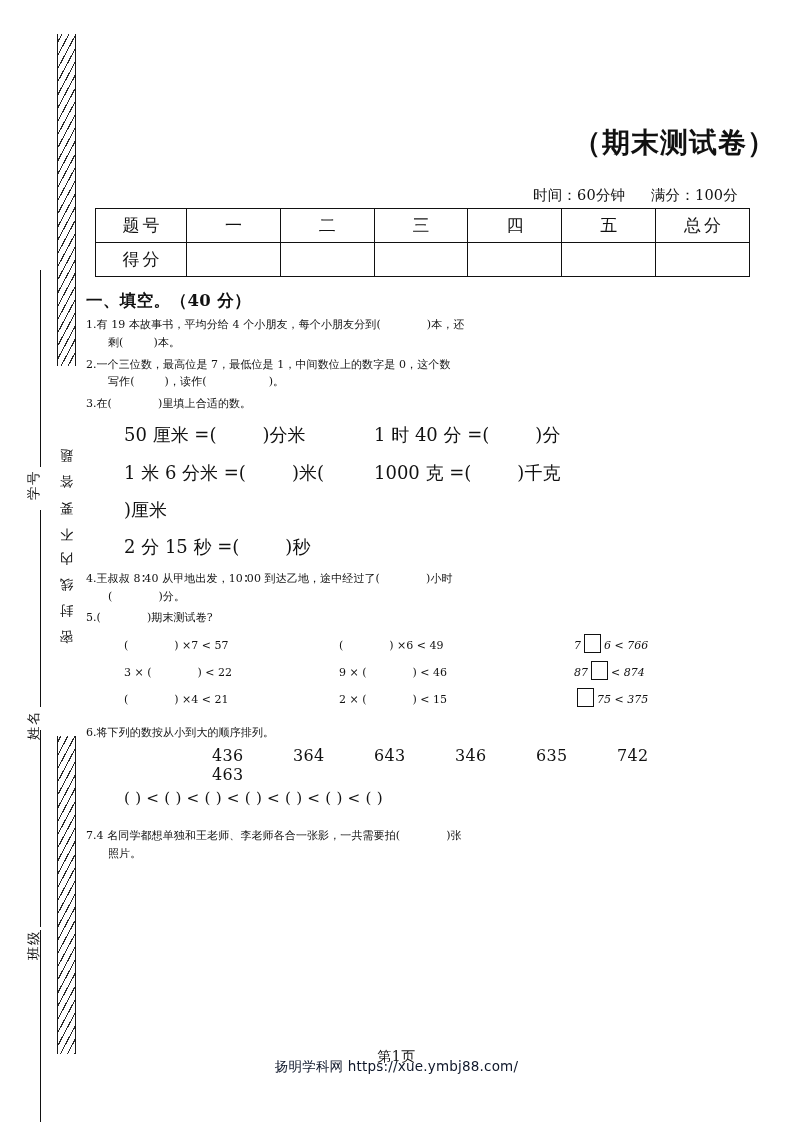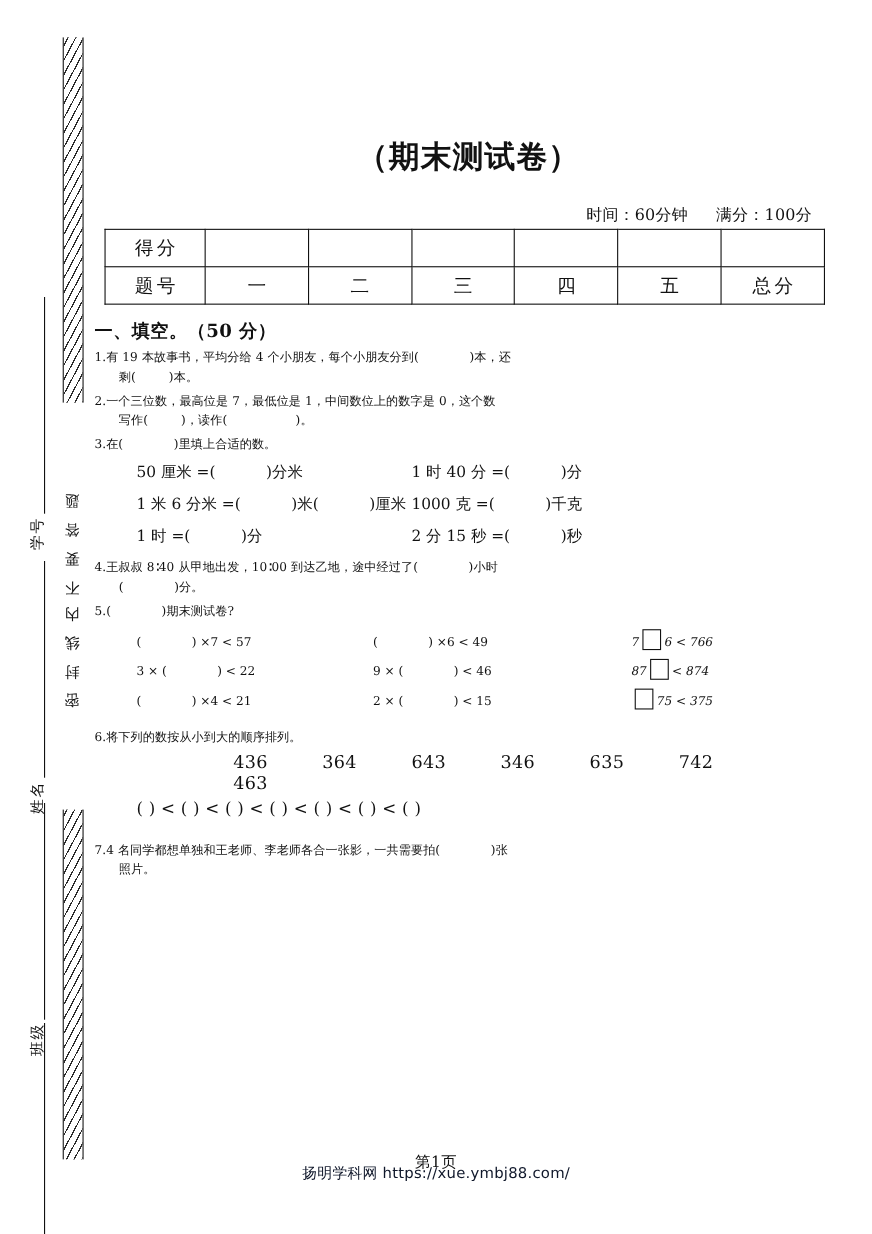--- a/index.html
+++ b/index.html
@@ -96,21 +96,21 @@
     letter-spacing: 1px;
     font-weight: 700;
     font-family: "DejaVu Serif", "Liberation Serif", serif;
     white-space: nowrap;
   }
   .title-sub {
     position: absolute;
     left: 76px;
     top: 124px;
     width: 700px;
-    text-align: center;
+    text-align: right;
     font-size: 28px;
     letter-spacing: 1px;
     font-weight: 700;
     font-family: "DejaVu Serif", "Liberation Serif", serif;
   }
   .meta-line {
     position: absolute;
     right: 55px;
     top: 186px;
     font-size: 14.5px;
@@ -163,21 +163,21 @@
     letter-spacing: 0.1px;
   }
   .q .num { letter-spacing: 0; }
   .blank-s { display: inline-block; width: 30px; }
   .blank-m { display: inline-block; width: 46px; }
   .blank-l { display: inline-block; width: 62px; }
 
   .sub-rows {
     margin: 3px 0 0 0;
     padding-left: 38px;
-    font-size: 14px;
+    font-size: 18px;
     line-height: 2.08;
   }
   .sub-row { display: flex; }
   .cv-a { width: 250px; flex: none; }
   .cv-b { width: 300px; flex: none; }
 
   .ineq-rows {
     margin: 6px 0 0 0;
     padding-left: 38px;
     font-size: 11px;
@@ -267,43 +267,43 @@
 
   <div class="meta-line">
     <span>时间：60分钟</span>
     <span class="gap"></span>
     <span>满分：100分</span>
   </div>
 
   <table class="score-table">
     <tbody>
       <tr>
-        <td class="head-cell">得分</td>
-        <td></td>
-        <td></td>
-        <td></td>
-        <td></td>
-        <td></td>
-        <td></td>
-      </tr>
-      <tr>
         <td class="head-cell">题号</td>
         <td>一</td>
         <td>二</td>
         <td>三</td>
         <td>四</td>
         <td>五</td>
         <td>总分</td>
       </tr>
+      <tr>
+        <td class="head-cell">得分</td>
+        <td></td>
+        <td></td>
+        <td></td>
+        <td></td>
+        <td></td>
+        <td></td>
+      </tr>
     </tbody>
   </table>
 
   <div class="content">
 
-    <div class="section-head">一、填空。（50 分）</div>
+    <div class="section-head">一、填空。（40 分）</div>
 
     <p class="q">
       <span class="num">1.</span><span>有 19 本故事书，平均分给 4 个小朋友，每个小朋友分到(</span><span class="blank-m"></span><span>)本，还</span><br>
       <span>剩(</span><span class="blank-s"></span><span>)本。</span>
     </p>
 
     <p class="q">
       <span class="num">2.</span><span>一个三位数，最高位是 7，最低位是 1，中间数位上的数字是 0，这个数</span><br>
       <span>写作(</span><span class="blank-s"></span><span>)，读作(</span><span class="blank-l"></span><span>)。</span>
     </p>
@@ -314,21 +314,20 @@
     <div class="sub-rows">
       <div class="sub-row">
         <div class="cv-a"><span>50 厘米 =(</span><span class="blank-m"></span><span>)分米</span></div>
         <div class="cv-b"><span>1 时 40 分 =(</span><span class="blank-m"></span><span>)分</span></div>
       </div>
       <div class="sub-row">
         <div class="cv-a"><span>1 米 6 分米 =(</span><span class="blank-m"></span><span>)米(</span><span class="blank-m"></span><span>)厘米</span></div>
         <div class="cv-b"><span>1000 克 =(</span><span class="blank-m"></span><span>)千克</span></div>
       </div>
       <div class="sub-row">
-        <div class="cv-a"><span>1 时 =(</span><span class="blank-m"></span><span>)分</span></div>
         <div class="cv-b"><span>2 分 15 秒 =(</span><span class="blank-m"></span><span>)秒</span></div>
       </div>
     </div>
 
     <p class="q">
       <span class="num">4.</span><span>王叔叔 8∶40 从甲地出发，10∶00 到达乙地，途中经过了(</span><span class="blank-m"></span><span>)小时</span><br>
       <span>(</span><span class="blank-m"></span><span>)分。</span>
     </p>
 
     <p class="q">

